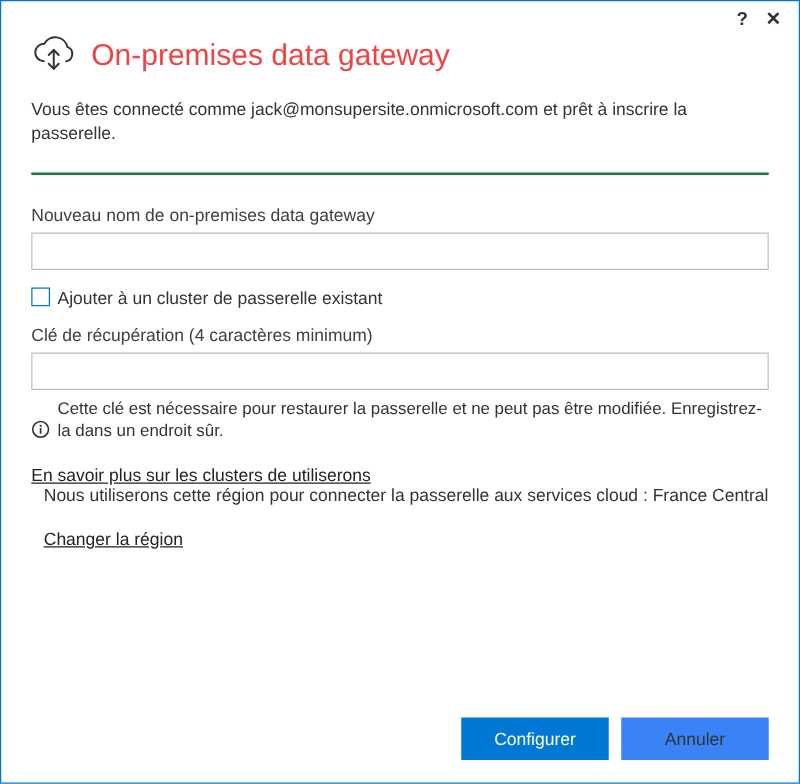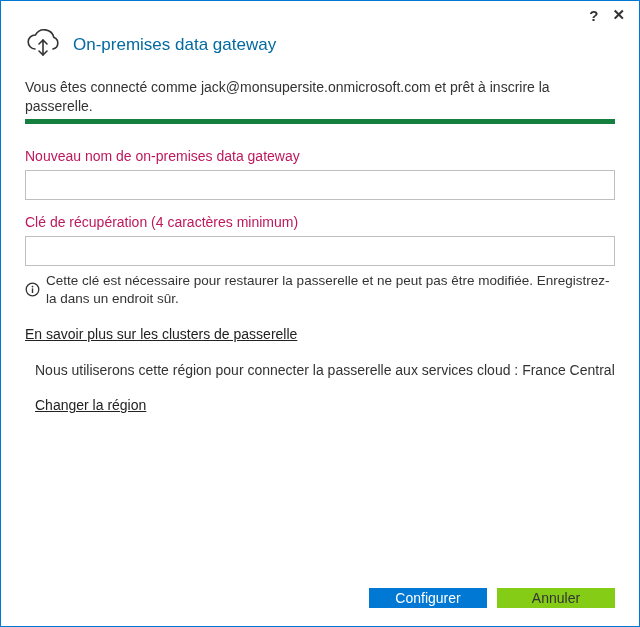--- a/index.html
+++ b/index.html
@@ -34,36 +34,36 @@
       display: flex;
       flex-direction: column;
     }
     .header {
       display: flex;
       align-items: center;
       gap: 12px;
       margin-top: -4px;
     }
     .header h1 {
-      font-size: 17px;
+      font-size: 24px;
       font-weight: 400;
-      color: #0369a1;
+      color: #ef4444;
     }
     .intro {
       margin-top: 14px;
       font-size: 14px;
       color: #333;
       line-height: 1.35;
-      padding-bottom: 3px;
-      border-bottom: 5px solid #15803d;
+      padding-bottom: 22px;
+      border-bottom: 2px solid #15803d;
     }
     .form { margin-top: 24px; }
     .field-label {
       font-size: 14px;
-      color: #be185d;
+      color: #404040;
       margin-bottom: 6px;
       display: block;
     }
     .text-input {
       width: 100%;
       height: 30px;
       border: 1px solid #bfbfbf;
       background: #fff;
       padding: 4px 8px;
       font-size: 13px;
@@ -79,57 +79,57 @@
     .checkbox {
       width: 15px;
       height: 15px;
       border: 1px solid #0078d4;
       background: #fff;
       flex-shrink: 0;
     }
     .checkbox-label { font-size: 14px; color: #333; }
     .info-row {
       display: flex;
-      align-items: center;
+      align-items: flex-end;
       gap: 6px;
       margin-top: 6px;
       margin-bottom: 12px;
     }
     .info-icon { flex-shrink: 0; margin-top: 1px; }
     .info-text { font-size: 13.5px; color: #333; line-height: 1.35; }
     .link {
       color: #222;
       text-decoration: underline;
       font-size: 14px;
       cursor: pointer;
     }
     .links-block { margin-top: 18px; }
     .region-text {
       font-size: 14px;
       color: #333;
-      margin-top: 20px;
+      margin-top: 0;
       padding-left: 10px;
     }
     .region-link { margin-top: 19px; padding-left: 10px; }
     .footer {
       display: flex;
       justify-content: flex-end;
       gap: 10px;
       padding: 18px 24px;
     }
     .btn {
       min-width: 118px;
-      height: 20px;
+      height: 34px;
       border: none;
       font-size: 14px;
       font-family: inherit;
       cursor: pointer;
     }
     .btn-primary { background: #0078d4; color: #fff; }
-    .btn-secondary { background: #84cc16; color: #333; }
+    .btn-secondary { background: #3b82f6; color: #333; }
   </style>
 </head>
 <body>
 
 <div class="window">
 
   <div class="titlebar">
     <span class="tbtn">?</span>
     <span class="tbtn">✕</span>
   </div>
@@ -150,40 +150,44 @@
 
     <div class="intro">Vous êtes connecté comme jack@monsupersite.onmicrosoft.com et prêt à inscrire la passerelle.</div>
 
     <div class="form">
 
       <div class="field-group">
         <label class="field-label">Nouveau nom de on-premises data gateway</label>
         <input type="text" class="text-input" value="" style="">
       </div>
 
+      <div class="checkbox-row">
+        <div class="checkbox"></div>
+        <span class="checkbox-label">Ajouter à un cluster de passerelle existant</span>
+      </div>
 
       <div class="field-group" style="margin-bottom:4px;">
         <label class="field-label">Clé de récupération (4 caractères minimum)</label>
         <input type="text" class="text-input" value="" style="">
       </div>
 
       <div class="info-row">
         <span class="info-icon">
           <svg width="15" height="15" viewBox="0 0 15 15">
             <circle cx="7.5" cy="7.5" r="6.3" fill="none" stroke="#333" stroke-width="1.3"></circle>
             <circle cx="7.5" cy="4.6" r="0.9" fill="#333"></circle>
             <rect x="6.8" y="6.4" width="1.4" height="4.6" fill="#333"></rect>
           </svg>
         </span>
         <span class="info-text">Cette clé est nécessaire pour restaurer la passerelle et ne peut pas être modifiée. Enregistrez-la dans un endroit sûr.</span>
       </div>
 
 
       <div class="links-block">
-        <a class="link">En savoir plus sur les clusters de passerelle</a>
+        <a class="link">En savoir plus sur les clusters de utiliserons</a>
         <div class="region-text">Nous utiliserons cette région pour connecter la passerelle aux services cloud : France Central</div>
         <div class="region-link">
           <a class="link">Changer la région</a>
         </div>
       </div>
 
     </div>
 
   </div>
 

